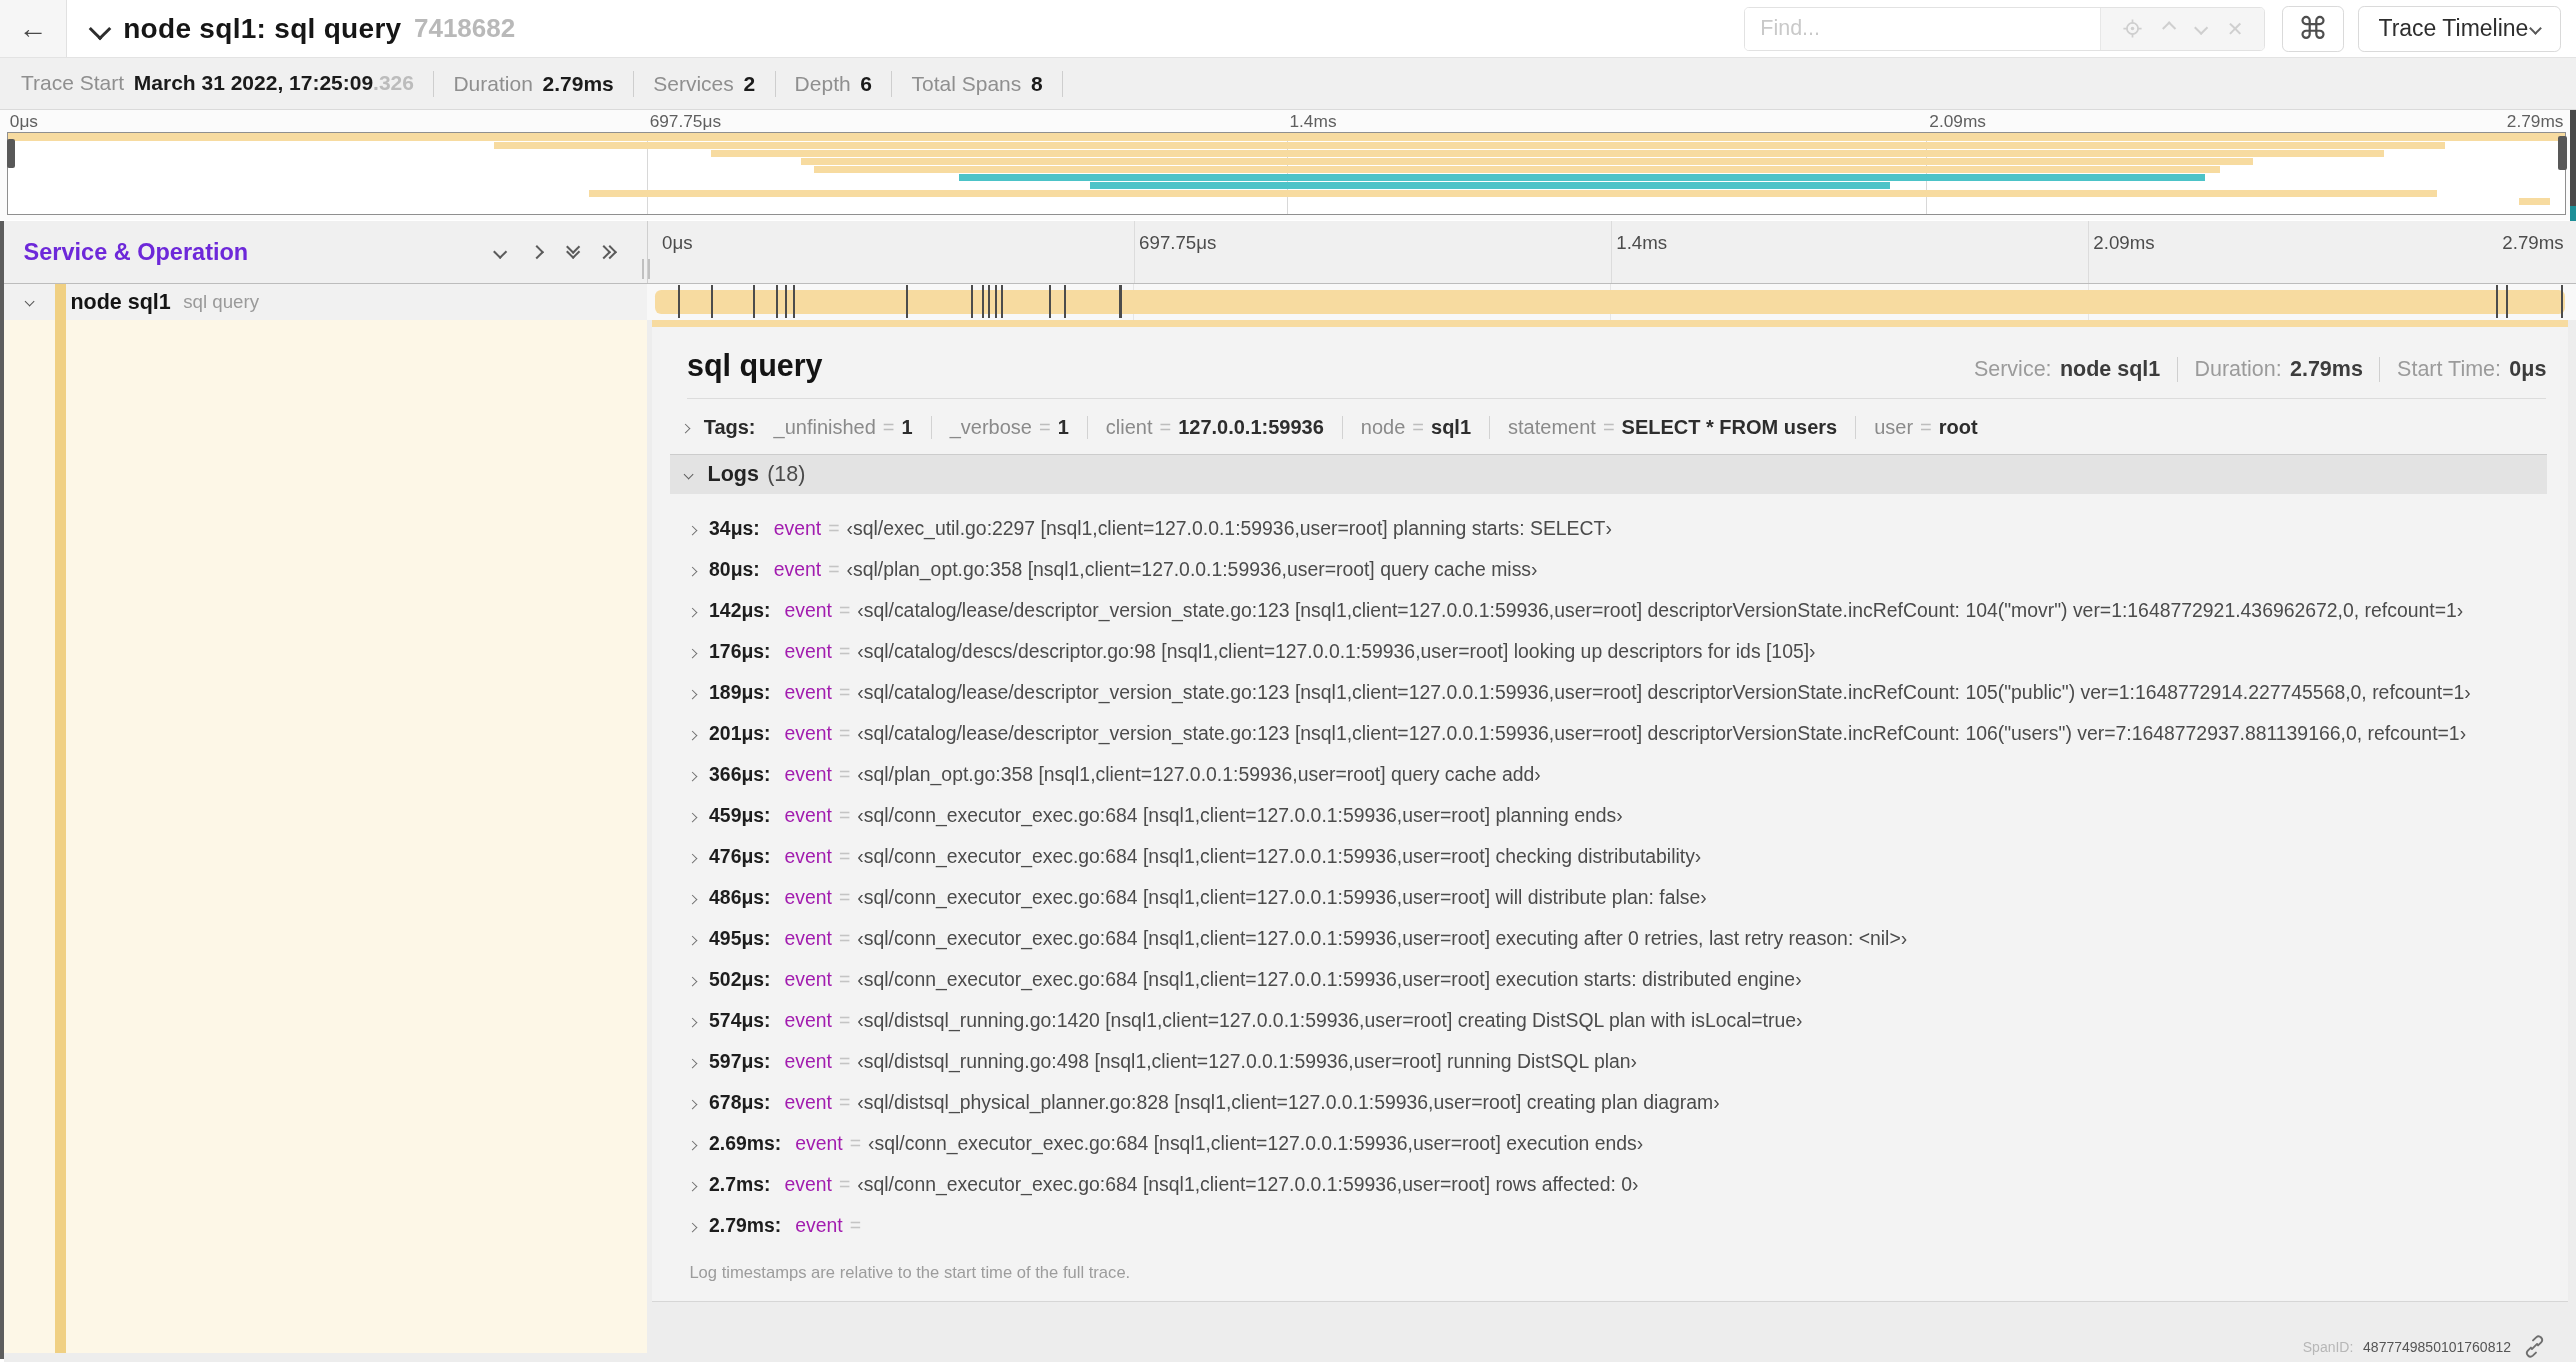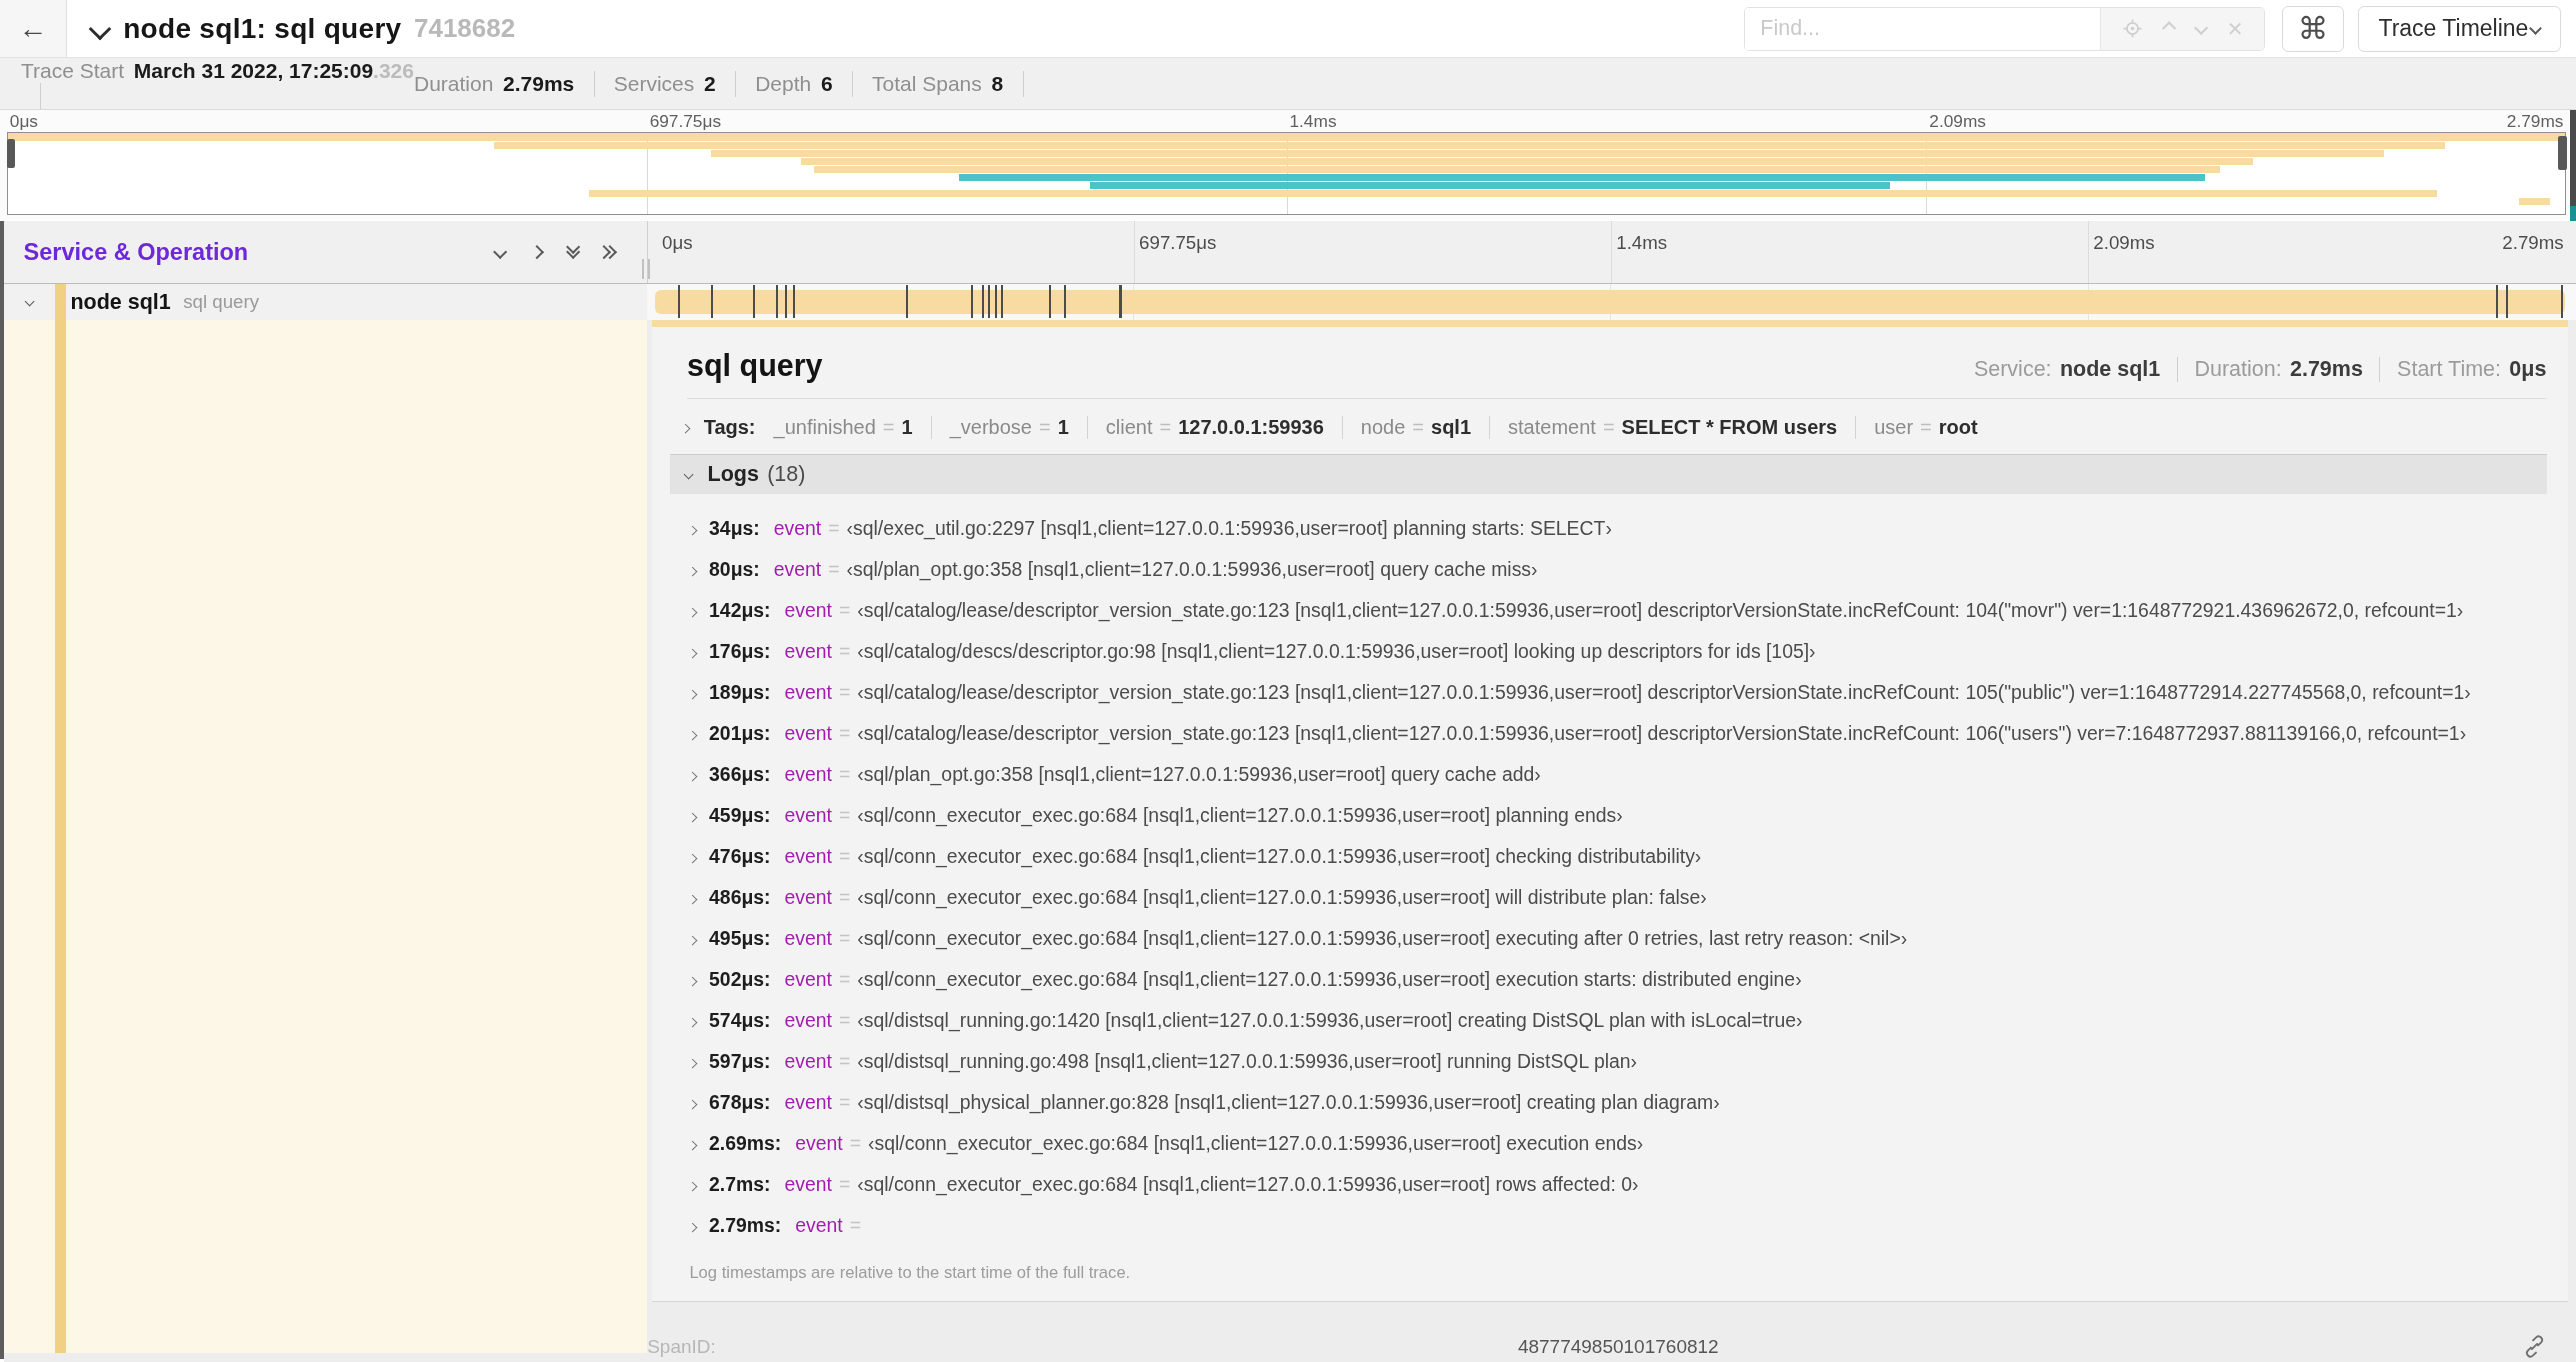--- a/index.html
+++ b/index.html
@@ -115,21 +115,21 @@
   .logs-title{font-weight:700;color:#232323;margin-right:8.3px;}
   .logs-count{color:#4a4a4a;}
   .log-rows{padding:14px 0 0 19.4px;}
   .log-row{display:flex;align-items:baseline;padding:9px 0;font-size:19.4px;white-space:nowrap;cursor:pointer;}
   .log-row .chev{margin-right:12.5px;border-color:#6e6e6e;position:relative;top:-1.4px;}
   .log-time{font-weight:700;color:#1d1d1d;margin-right:14px;}
   .log-field{color:#a21caf;}
   .log-eq{color:#c4c4c4;margin:0 7px;}
   .log-val{color:#4b4b4b;}
   .footnote{padding:16.6px 0 18px 19.4px;font-size:16.6px;color:#9c9c9c;}
-  .spanid-row{display:flex;justify-content:space-between;align-items:center;padding:11px 29px 0 0;font-size:19px;}
+  .spanid-row{display:flex;justify-content:flex-end;align-items:center;padding:11px 29px 0 0;font-size:14px;}
   .spanid-label{color:#b7b7b7;margin-right:9.7px;}
   .spanid-value{color:#555;}
   .link-icon{margin-left:11px;cursor:pointer;}
 </style>
 </head>
 <body>
 
 <div class="app">
 
   <header class="topbar">
@@ -161,21 +161,21 @@
       </button>
       <button class="tt-btn">
         <span>Trace Timeline</span>
         <span class="chev c-down"></span>
       </button>
     </div>
   </header>
 
   <div class="infobar">
 
-      <div class="info-wrap" style="display:flex;flex-direction:column;">
+      <div class="info-wrap" style="display:flex;">
         <div class="info-item">
           <span class="info-label">Trace Start</span>
           <span class="info-value">March 31 2022, 17:25:09</span>
           <span class="info-suffix">.326</span>
         </div>
         <div class="vdiv"></div>
       </div>
 
       <div class="info-wrap" style="display:flex;align-items:center;">
         <div class="info-item">

